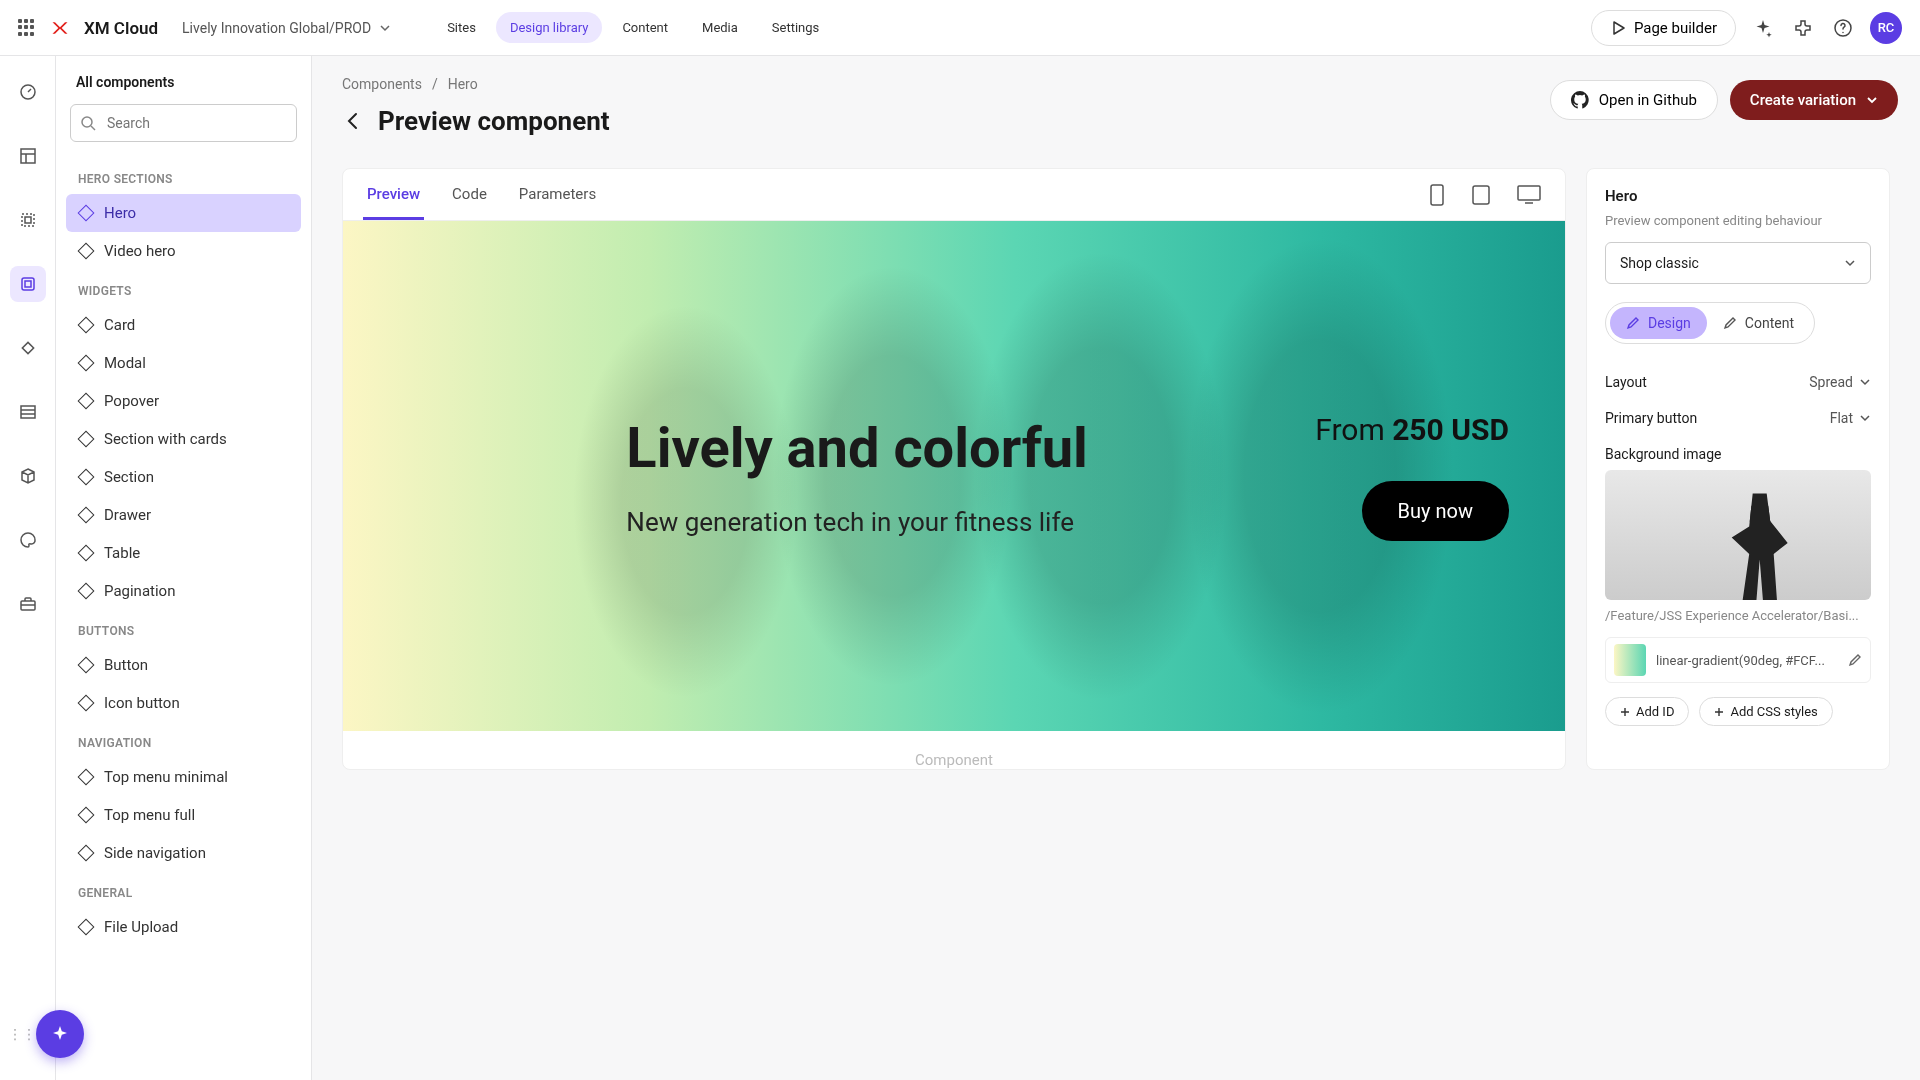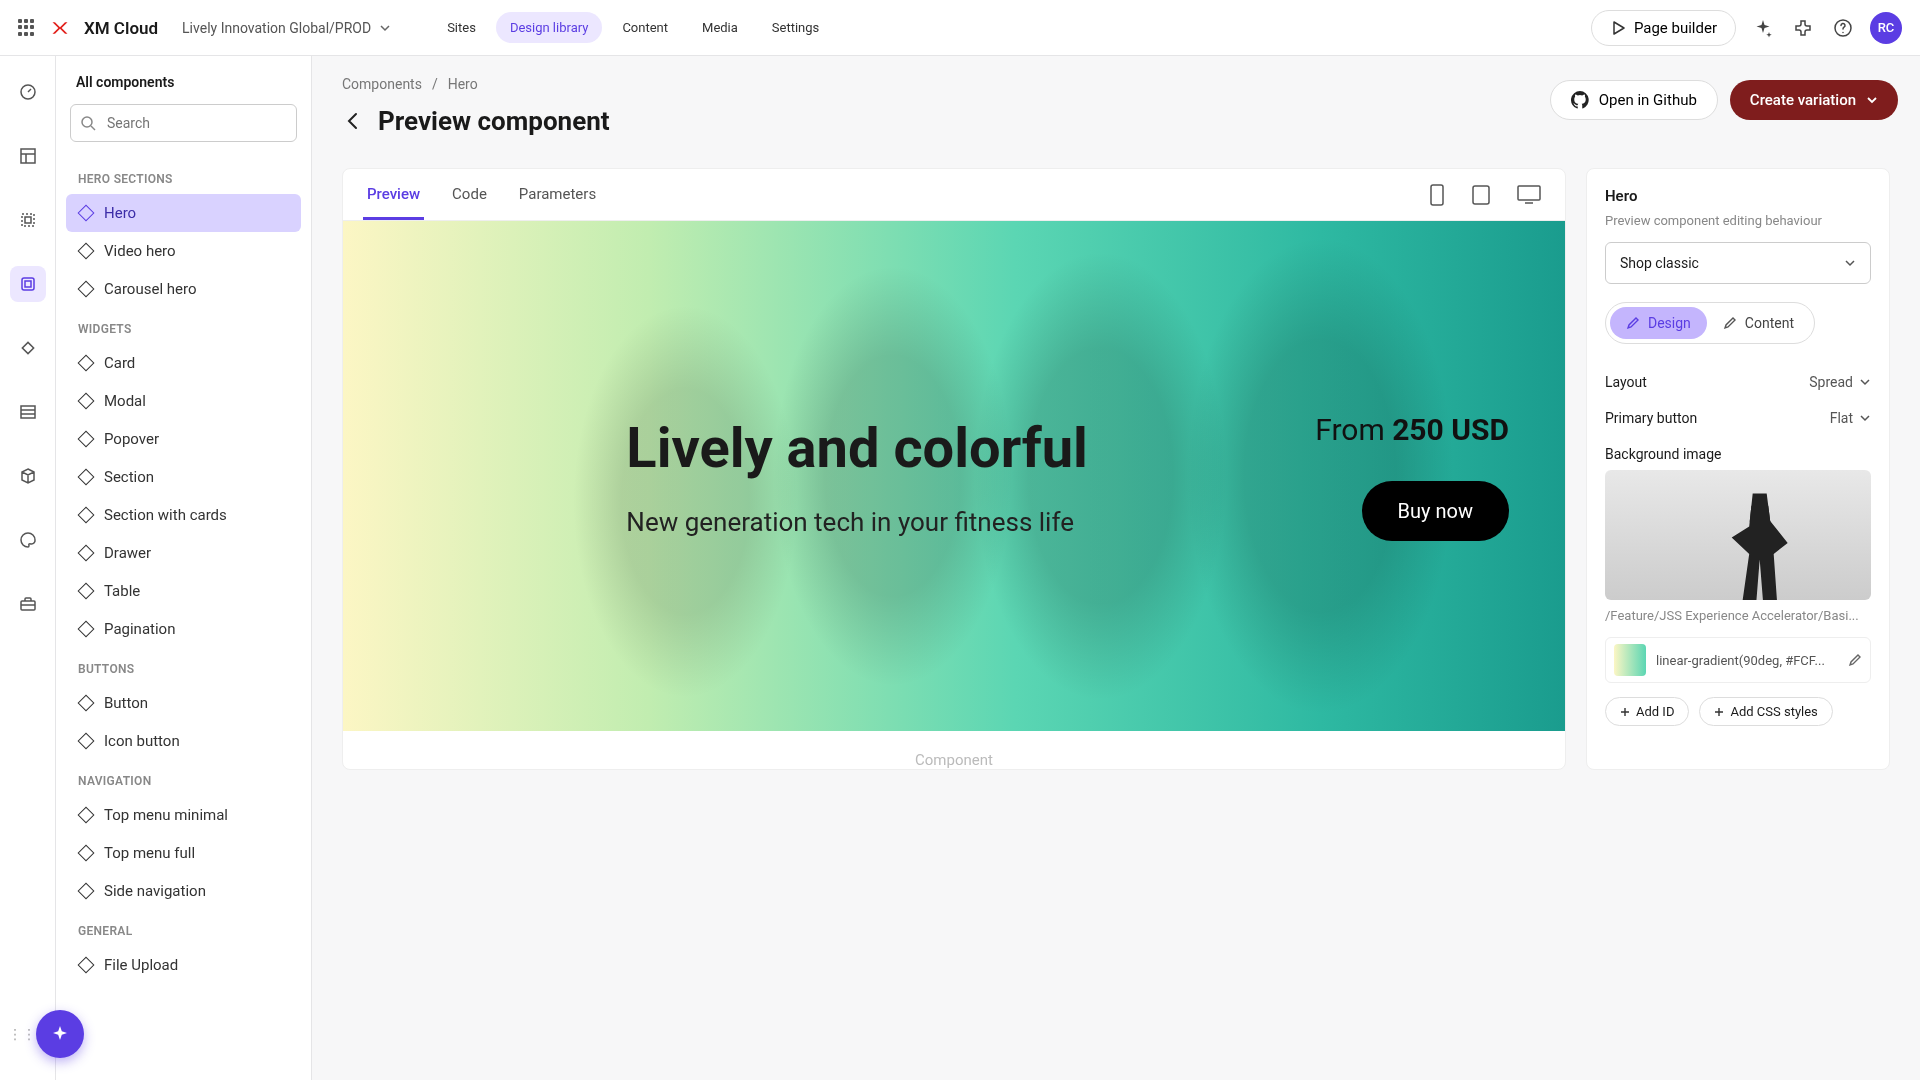--- a/index.html
+++ b/index.html
@@ -226,45 +226,41 @@
 
     <div class="sb-group">HERO SECTIONS</div>
     <div class="sb-item active">
         <span class="diamond"></span>
         <span>Hero</span>
       </div>
     <div class="sb-item">
         <span class="diamond"></span>
         <span>Video hero</span>
       </div>
-    <div class="sb-item">
-        <span class="diamond"></span>
-        <span>Carousel hero</span>
-      </div>
 
     <div class="sb-group">WIDGETS</div>
     <div class="sb-item">
         <span class="diamond"></span>
         <span>Card</span>
       </div>
     <div class="sb-item">
         <span class="diamond"></span>
         <span>Modal</span>
       </div>
     <div class="sb-item">
         <span class="diamond"></span>
         <span>Popover</span>
       </div>
     <div class="sb-item">
         <span class="diamond"></span>
+        <span>Section with cards</span>
+      </div>
+    <div class="sb-item">
+        <span class="diamond"></span>
         <span>Section</span>
-      </div>
-    <div class="sb-item">
-        <span class="diamond"></span>
-        <span>Section with cards</span>
       </div>
     <div class="sb-item">
         <span class="diamond"></span>
         <span>Drawer</span>
       </div>
     <div class="sb-item">
         <span class="diamond"></span>
         <span>Table</span>
       </div>
     <div class="sb-item">

